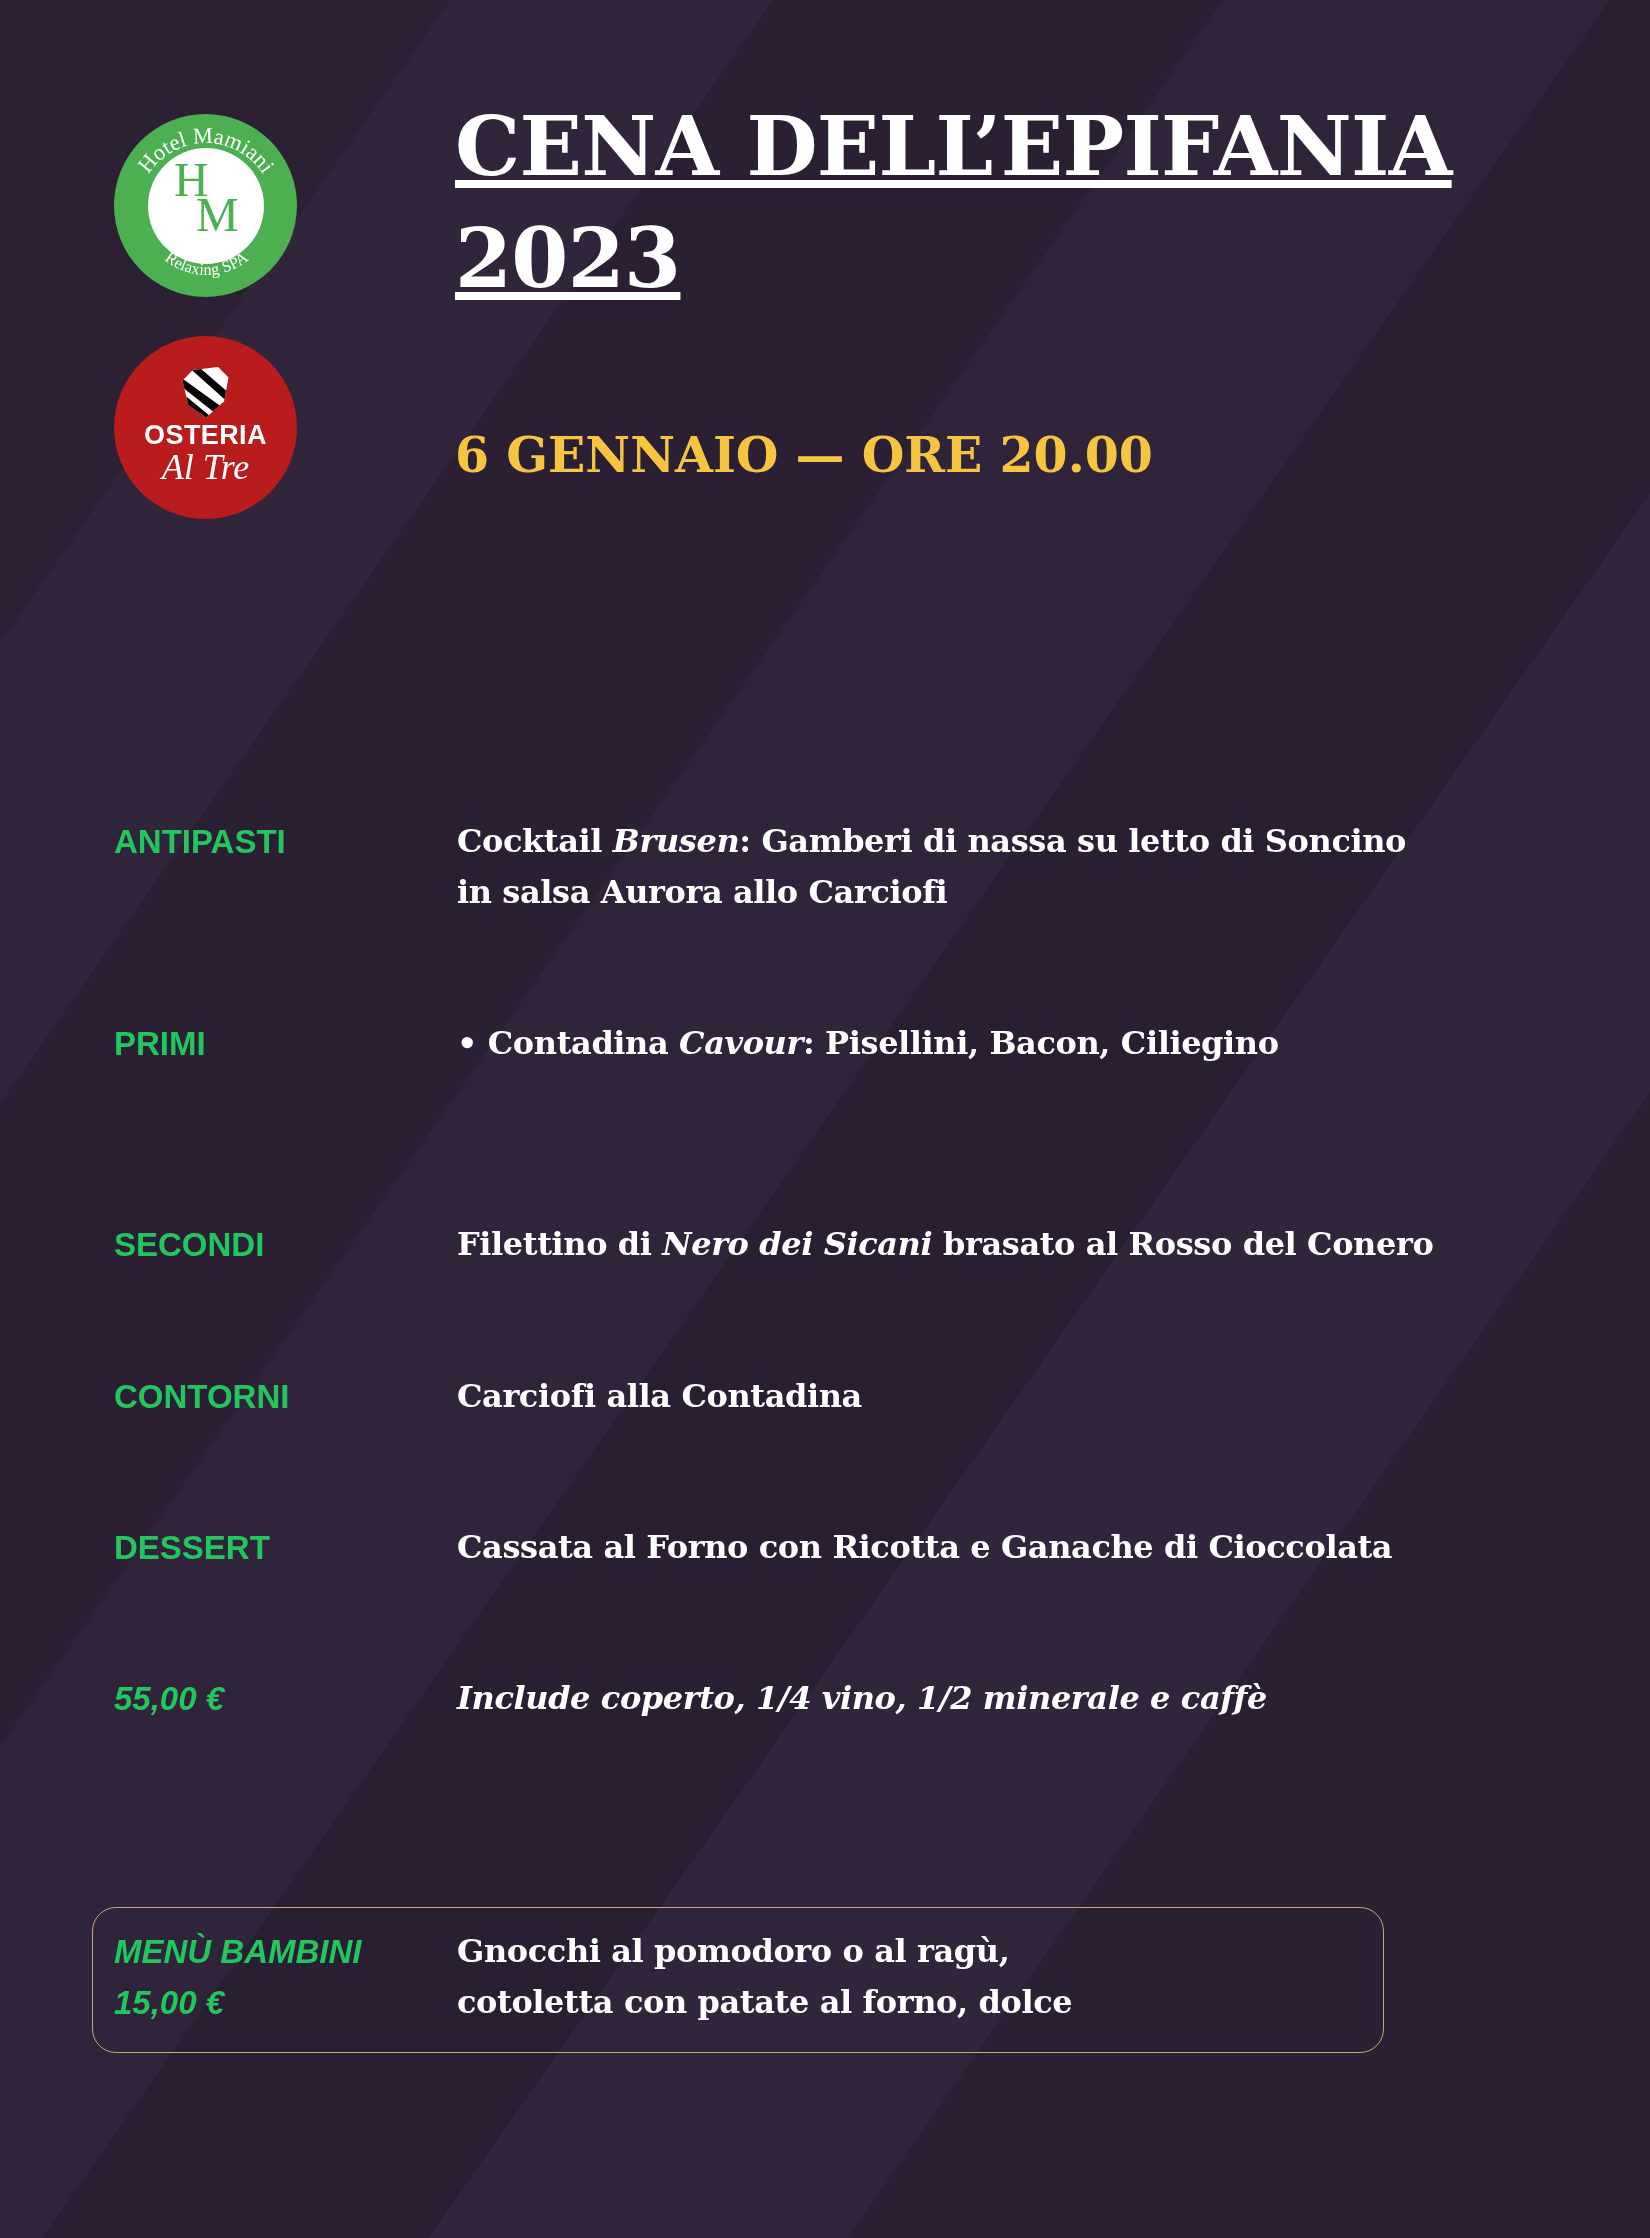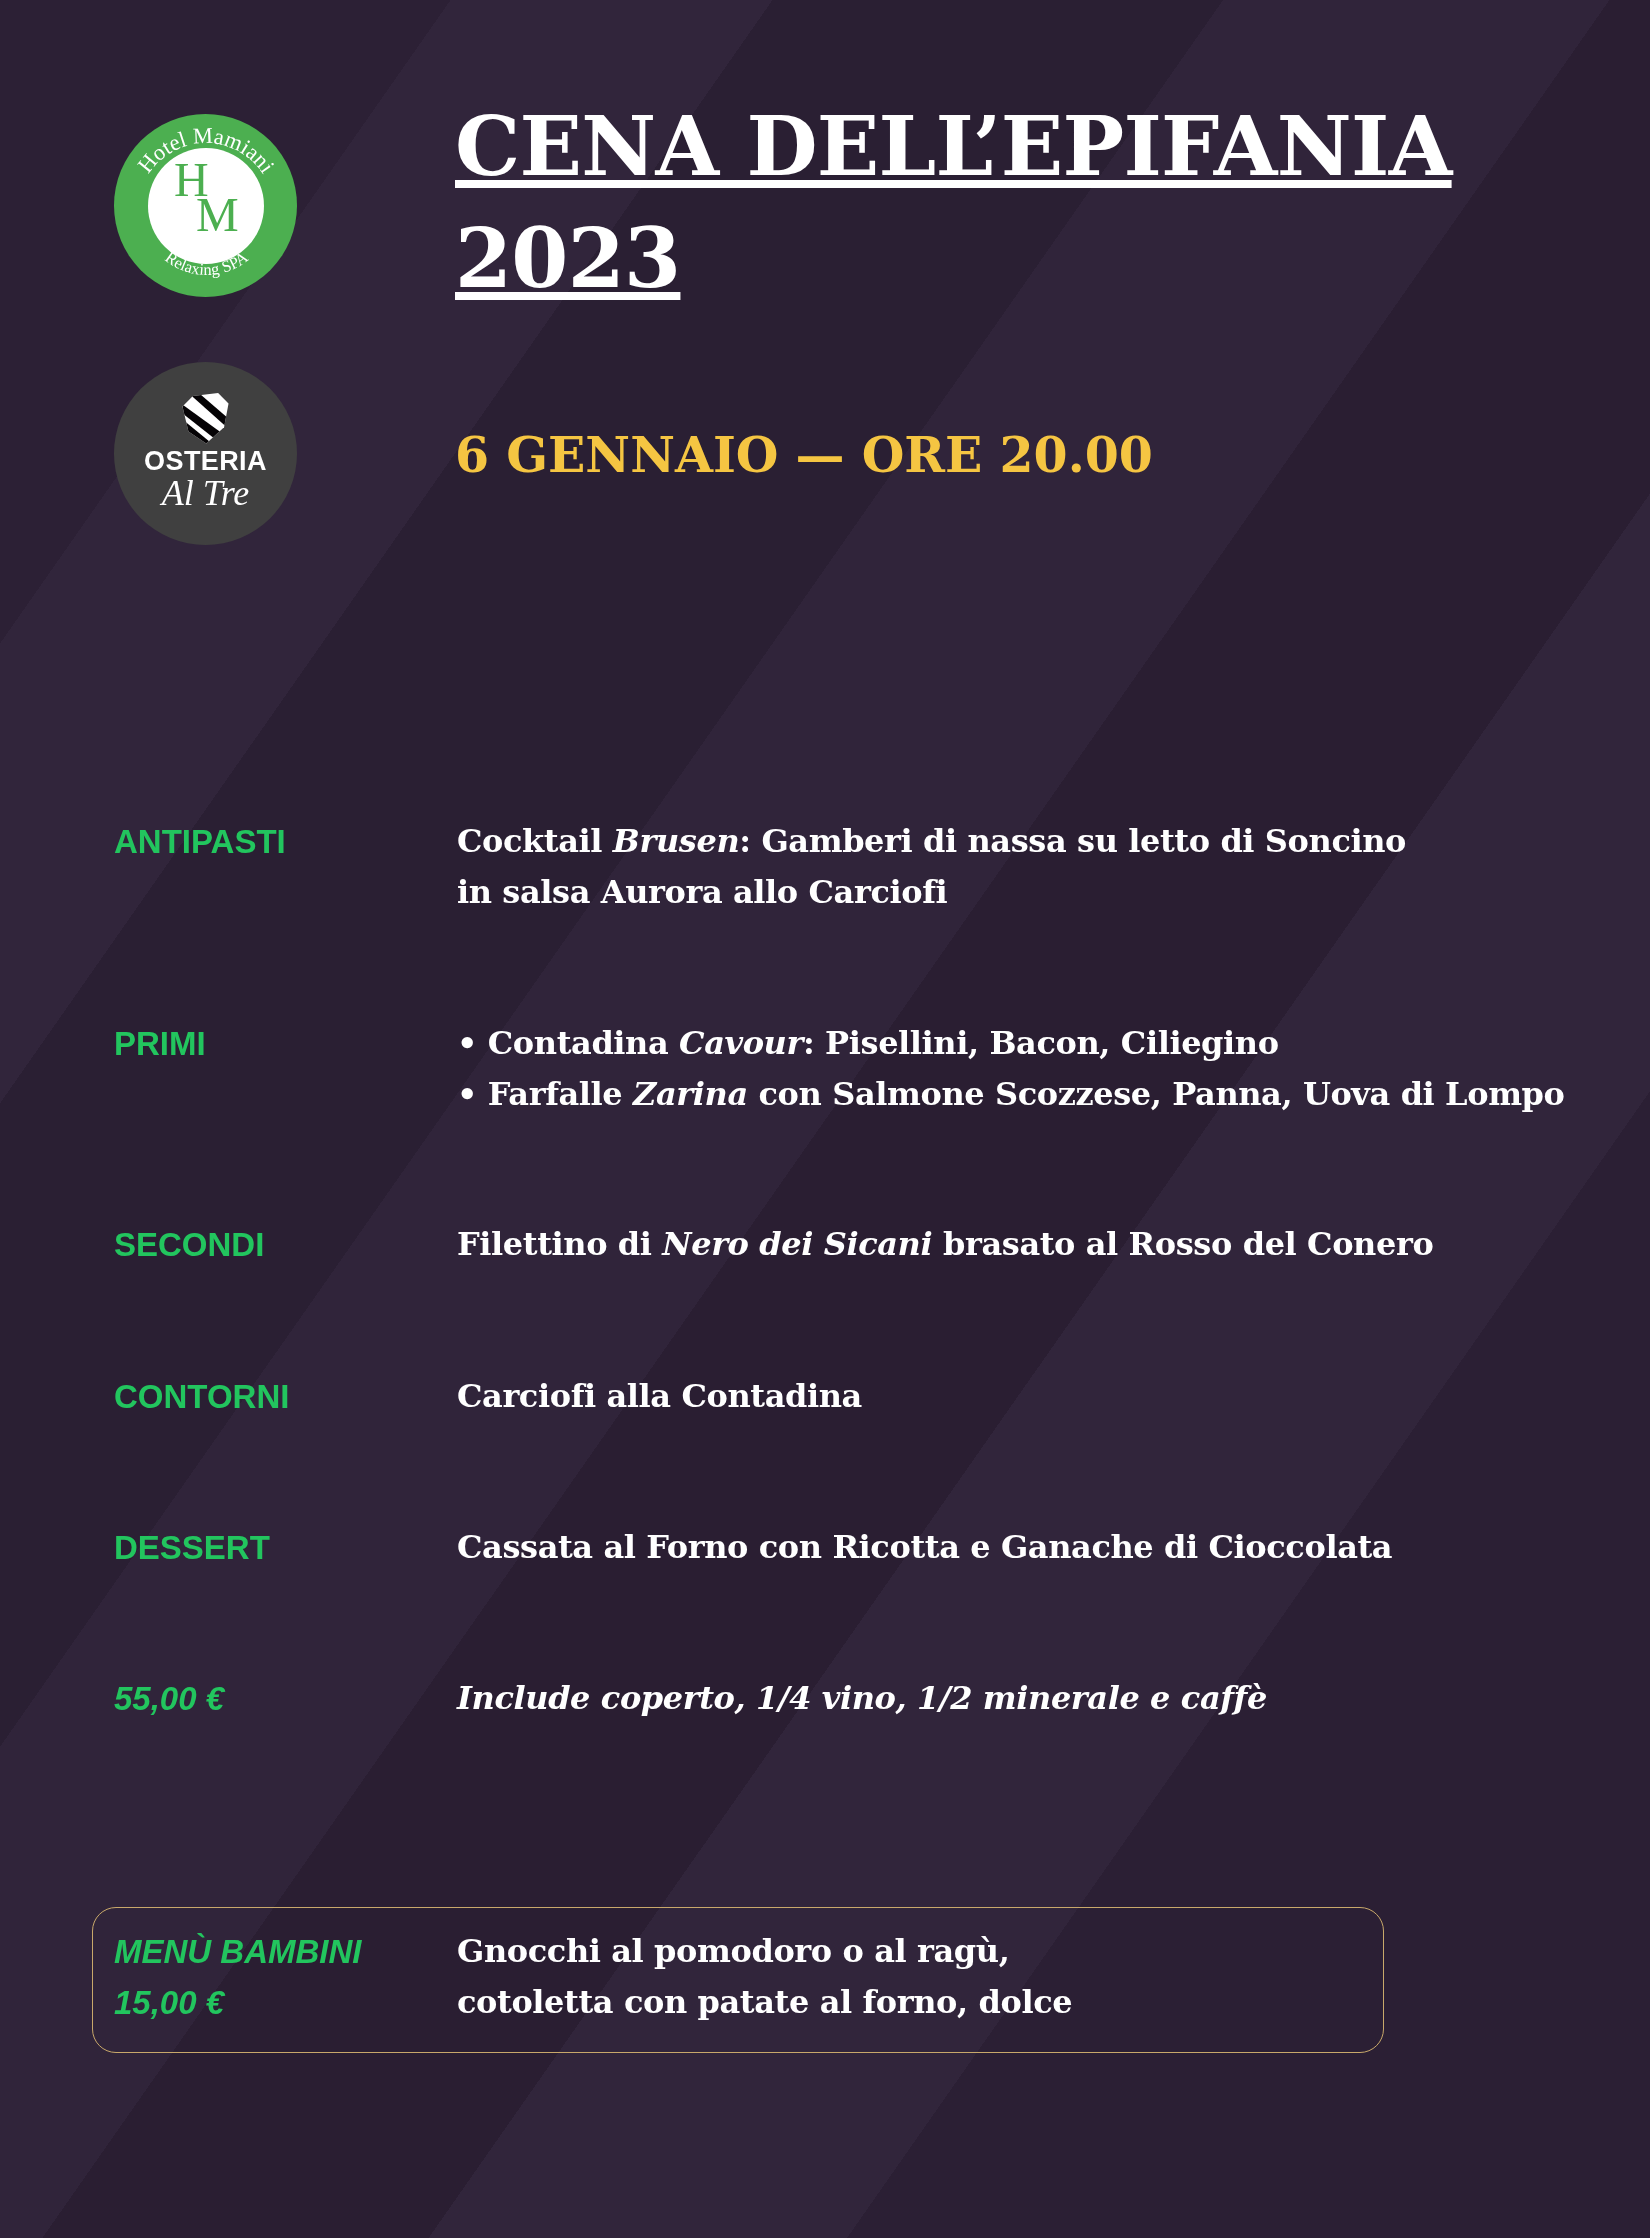--- a/index.html
+++ b/index.html
@@ -30,21 +30,21 @@
     border-radius: 50%; background: #ffffff;
   }
   .logo-hm .mono-h, .logo-hm .mono-m {
     position: absolute; font-family: "Liberation Serif", serif; color: #4caf50;
     font-size: 48px; line-height: 1;
   }
   .logo-hm .mono-h { left: 60px; top: 42px; }
   .logo-hm .mono-m { left: 82px; top: 77px; }
   .logo-hm svg { position: absolute; left: 0; top: 0; }
 
-  .logo-osteria { top: 362px; background: #404040; }
+  .logo-osteria { top: 336px; background: #b91c1c; }
   .logo-osteria .shield { position: absolute; left: 67px; top: 31px; }
   .logo-osteria .word {
     position: absolute; left: 0; width: 183px; text-align: center;
     font-family: "Liberation Sans", sans-serif; font-weight: bold;
     color: #ffffff; font-size: 27px; top: 84px; letter-spacing: 0.4px;
   }
   .logo-osteria .sub {
     position: absolute; left: 0; width: 183px; text-align: center;
     font-family: "Liberation Serif", serif; font-style: italic;
     color: #ffffff; font-size: 36px; top: 110px;
@@ -134,21 +134,20 @@
 
 <div class="label" style="top:816px">ANTIPASTI</div>
 <div class="desc" style="top:816px">
   <div><span>Cocktail </span><em>Brusen</em><span>: Gamberi di nassa su letto di Soncino</span></div>
   <div>in salsa Aurora allo Carciofi</div>
 </div>
 
 <div class="label" style="top:1018px">PRIMI</div>
 <div class="desc" style="top:1018px">
   <div><span>• Contadina </span><em>Cavour</em><span>: Pisellini, Bacon, Ciliegino</span></div>
-  <div><span>• Farfalle </span><em>Zarina</em><span> con Salmone Scozzese, Panna, Uova di Lompo</span></div>
 </div>
 
 <div class="label" style="top:1219px">SECONDI</div>
 <div class="desc" style="top:1219px">
   <span>Filettino di </span><em>Nero dei Sicani</em><span> brasato al Rosso del Conero</span>
 </div>
 
 <div class="label" style="top:1371px">CONTORNI</div>
 <div class="desc" style="top:1371px">Carciofi alla Contadina</div>
 

